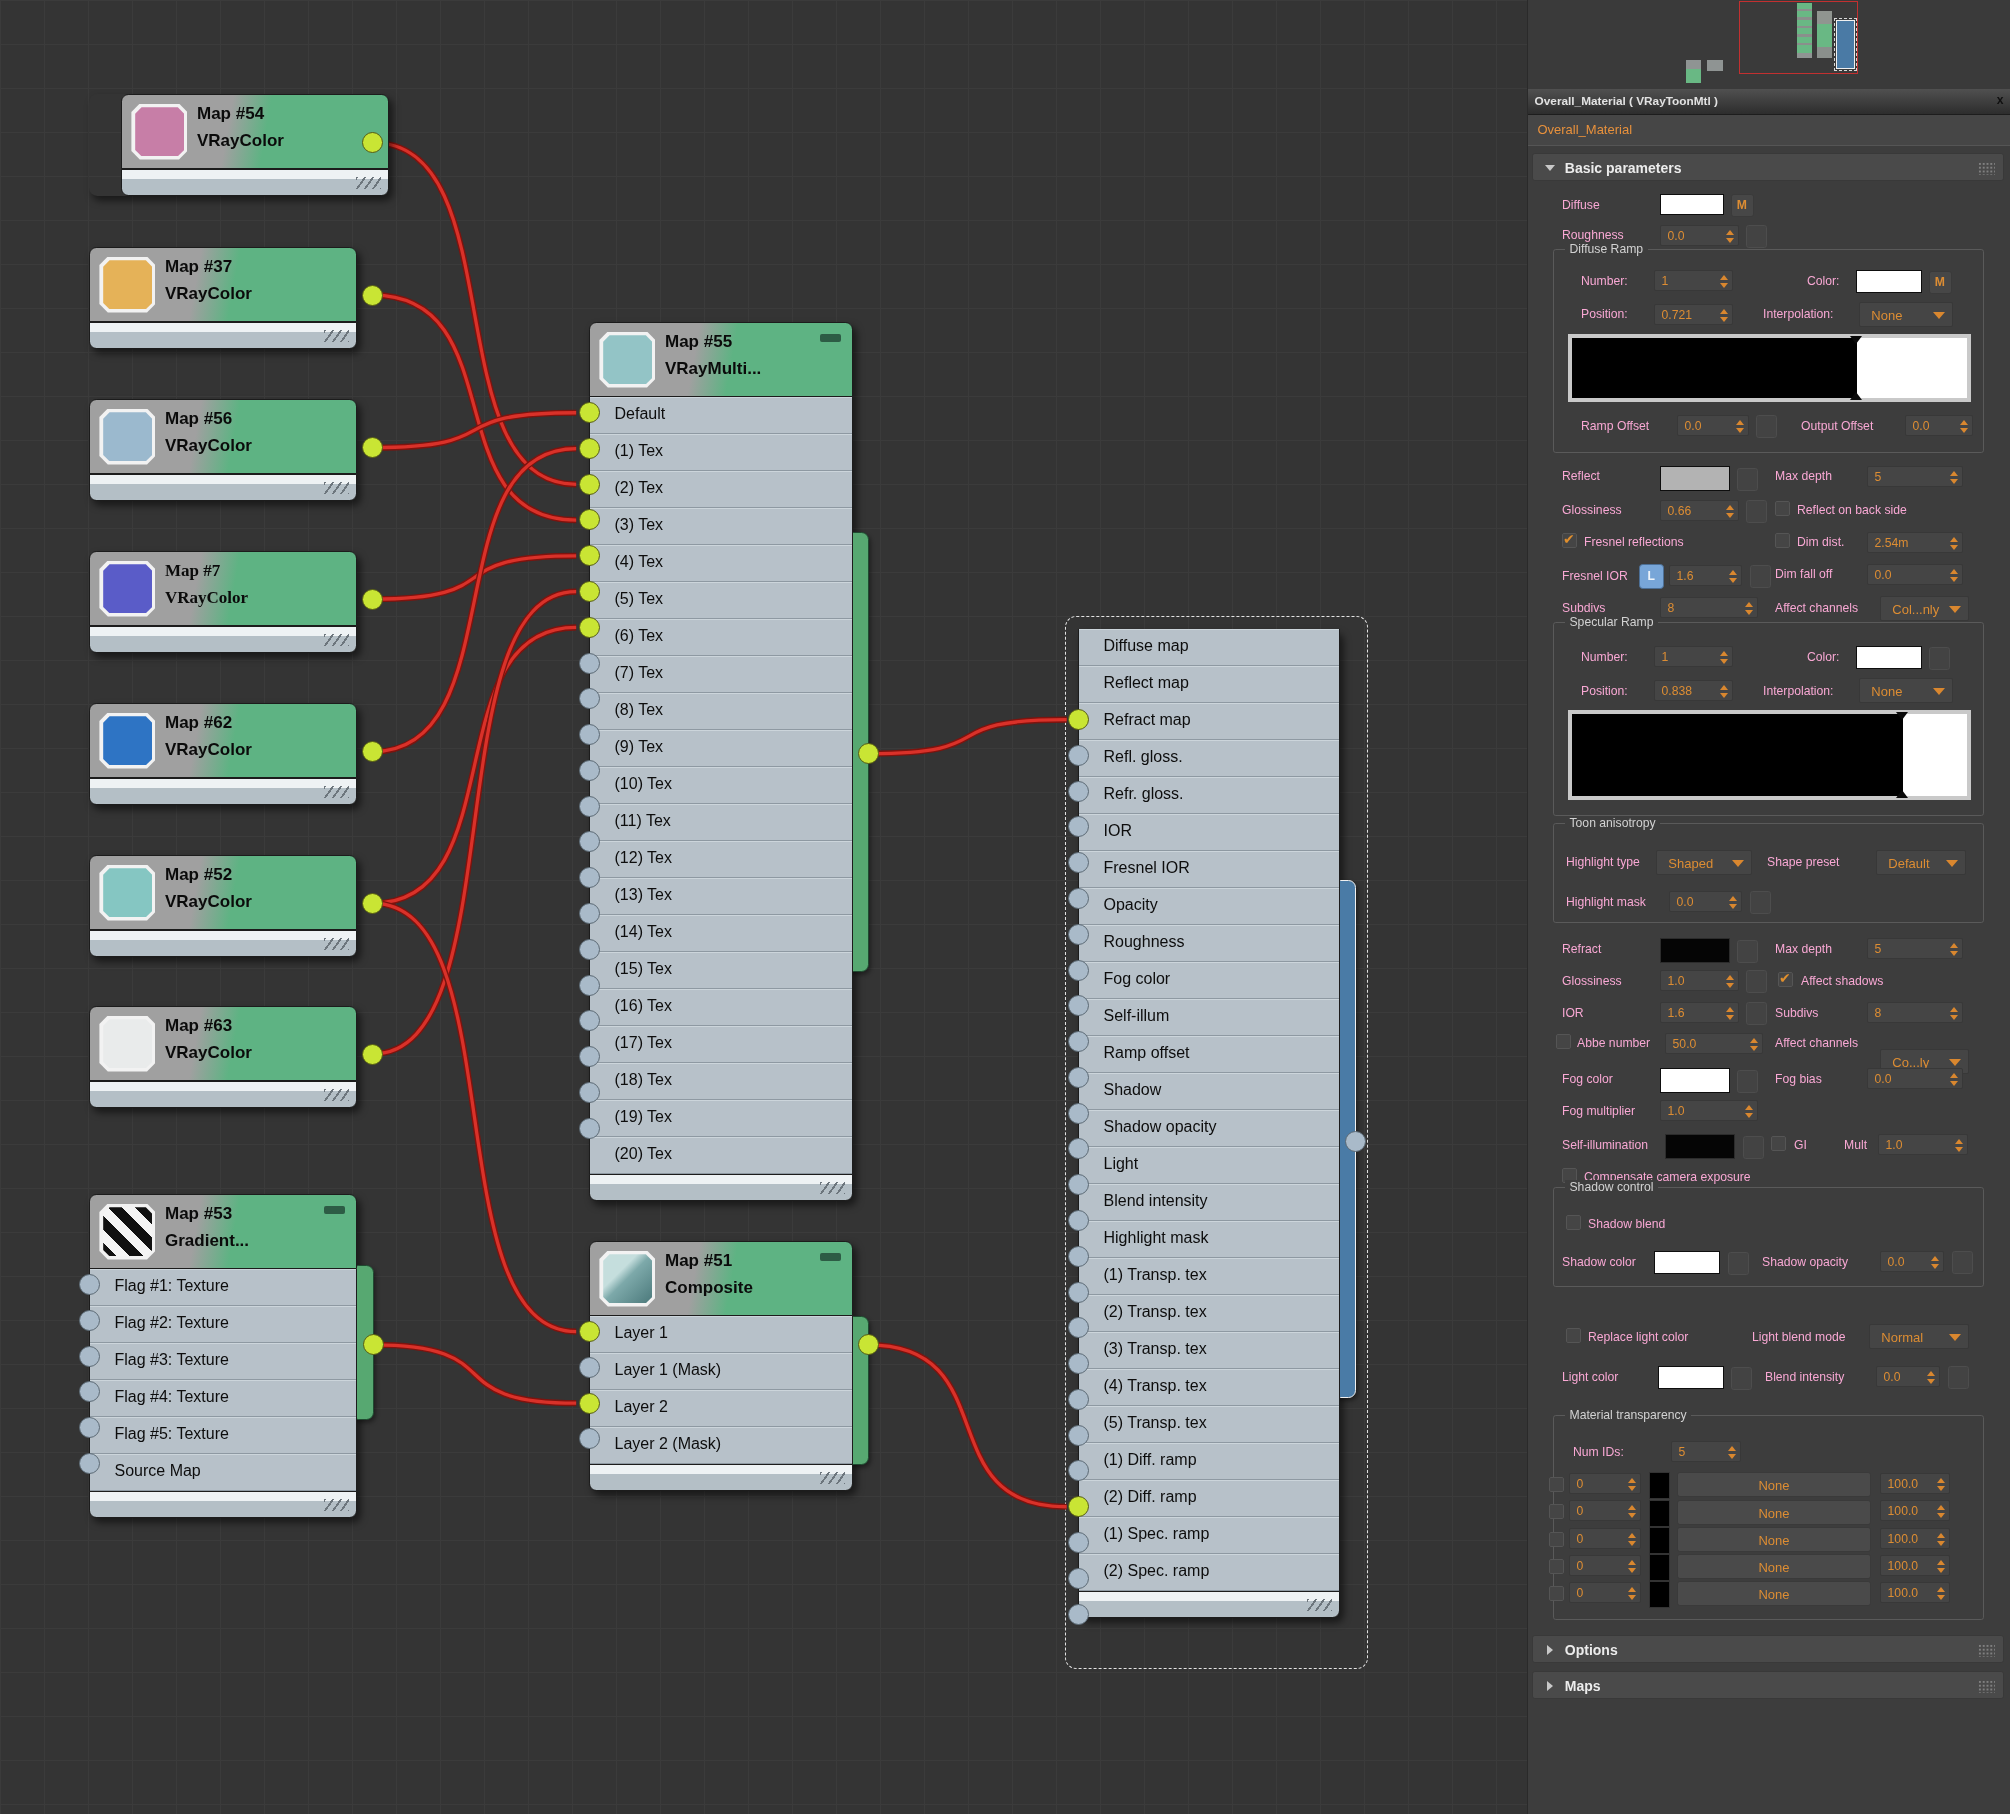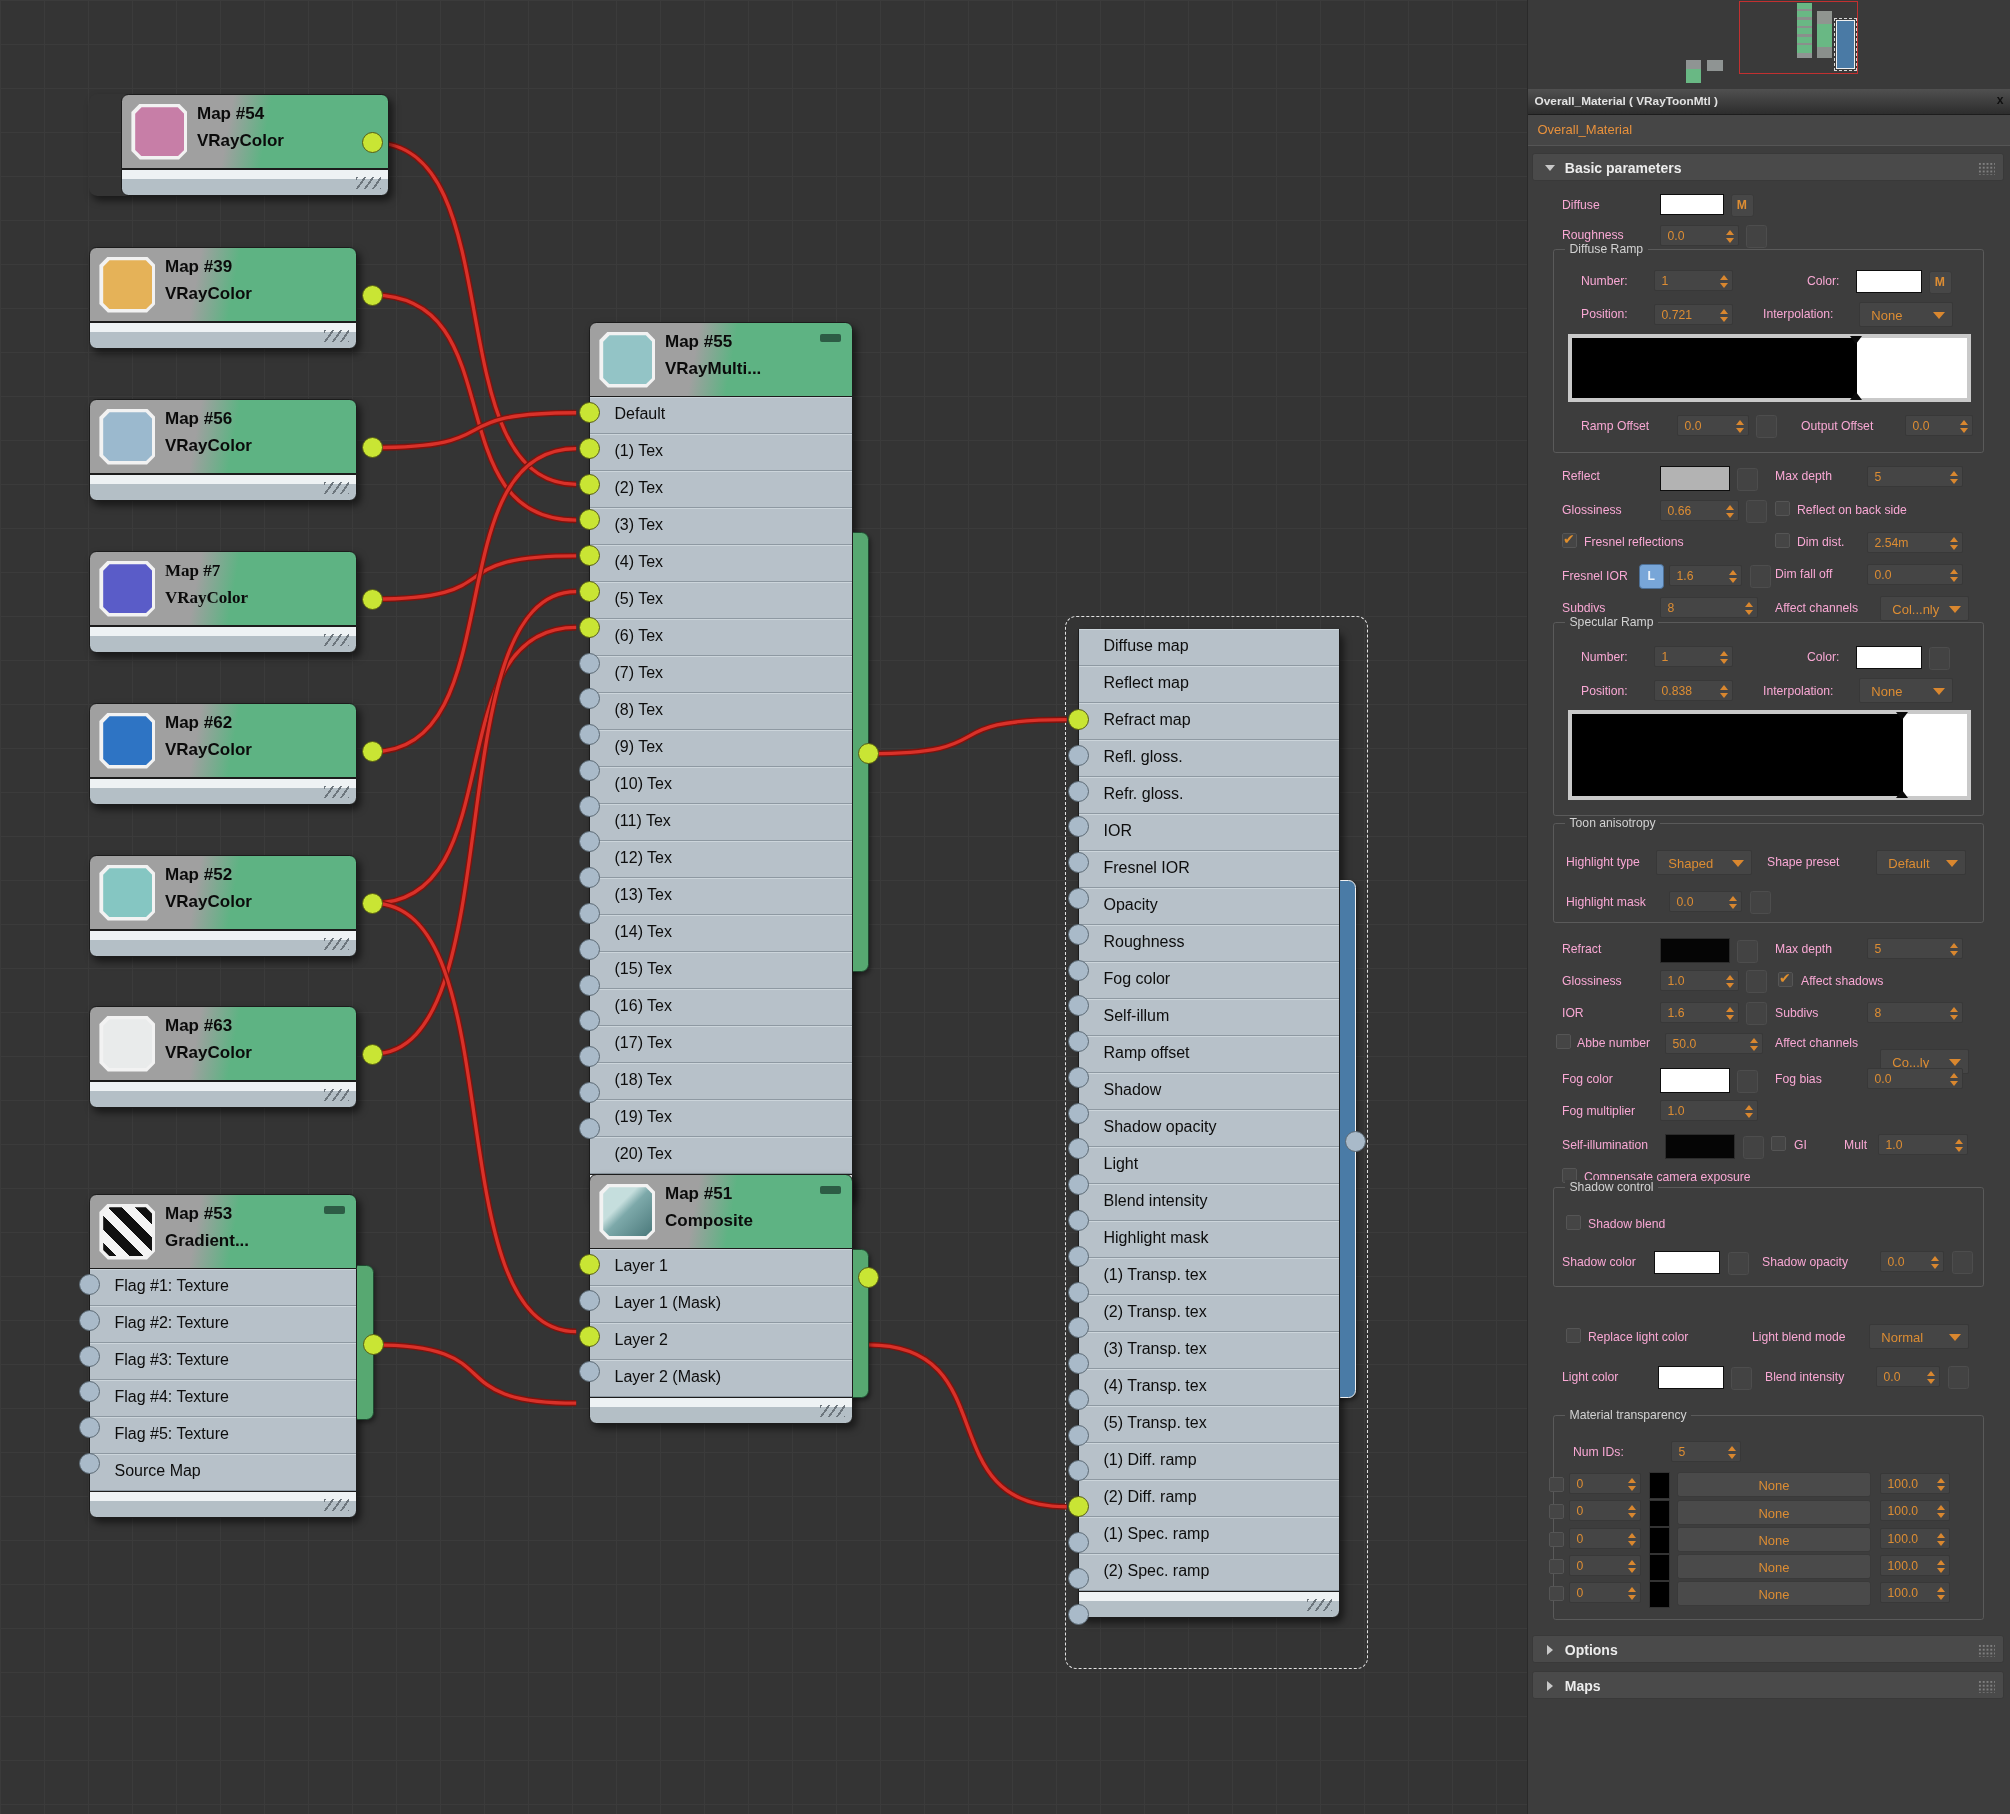--- a/index.html
+++ b/index.html
@@ -110,21 +110,21 @@
         <div class="nfoot">
           <div class="grip"></div>
         </div>
         <div class="ndot dot-on" style="left: 273px; top: 38px;"></div>
       </div>
       <div class="node collapsed" style="left: 89px; top: 247px; width: 268px;">
         <div class="nhead head-green">
           <div class="thumb-frame">
             <div class="thumb" style="background: rgb(229, 178, 88);"></div>
           </div>
-          <div class="t1">Map #39</div>
+          <div class="t1">Map #37</div>
           <div class="t2">VRayColor</div>
         </div>
         <div class="nfoot">
           <div class="grip"></div>
         </div>
         <div class="ndot dot-on" style="left: 273px; top: 38px;"></div>
       </div>
       <div class="node collapsed" style="left: 89px; top: 399px; width: 268px;">
         <div class="nhead head-green">
           <div class="thumb-frame">
@@ -325,21 +325,21 @@
         <div class="ndot dot-off" style="left: -10.4px; top: 116px;"></div>
         <div class="ndot dot-off" style="left: -10.4px; top: 152px;"></div>
         <div class="ndot dot-off" style="left: -10.4px; top: 187px;"></div>
         <div class="ndot dot-off" style="left: -10.4px; top: 223px;"></div>
         <div class="ndot dot-off" style="left: -10.4px; top: 259px;"></div>
         <div class="nfoot">
           <div class="grip"></div>
         </div>
         <div class="ndot dot-on" style="left: 274px; top: 140px;"></div>
       </div>
-      <div class="node" style="left: 589px; top: 1174px; width: 264px;">
+      <div class="node" style="left: 589px; top: 1241px; width: 264px;">
         <div class="outbar bar-green" style="left: 257px; top: 75px; height: 147px;"></div>
         <div class="nhead head-green">
           <div class="thumb-frame">
             <div class="thumb" style="background: linear-gradient(135deg, rgb(197, 222, 221) 0px, rgb(197, 222, 221) 35%, rgb(125, 169, 170) 50%, rgb(75, 121, 123) 100%);"></div>
           </div>
           <div class="t1">Map #51</div>
           <div class="t2">Composite</div>
           <div class="chip"></div>
         </div>
         <div class="nrows">

